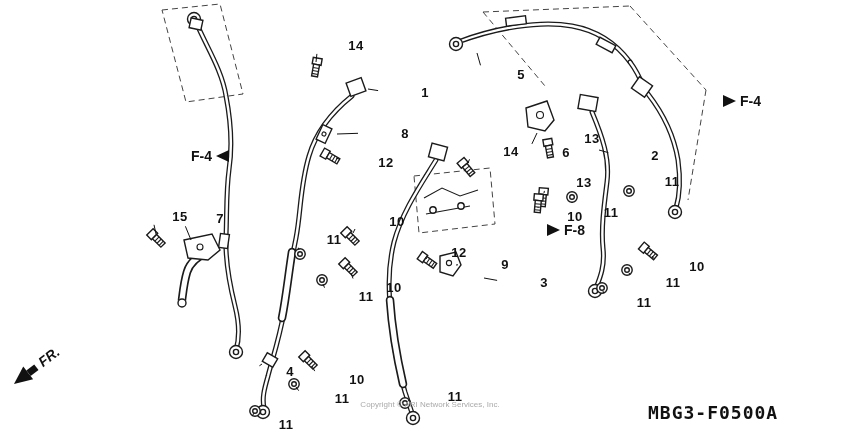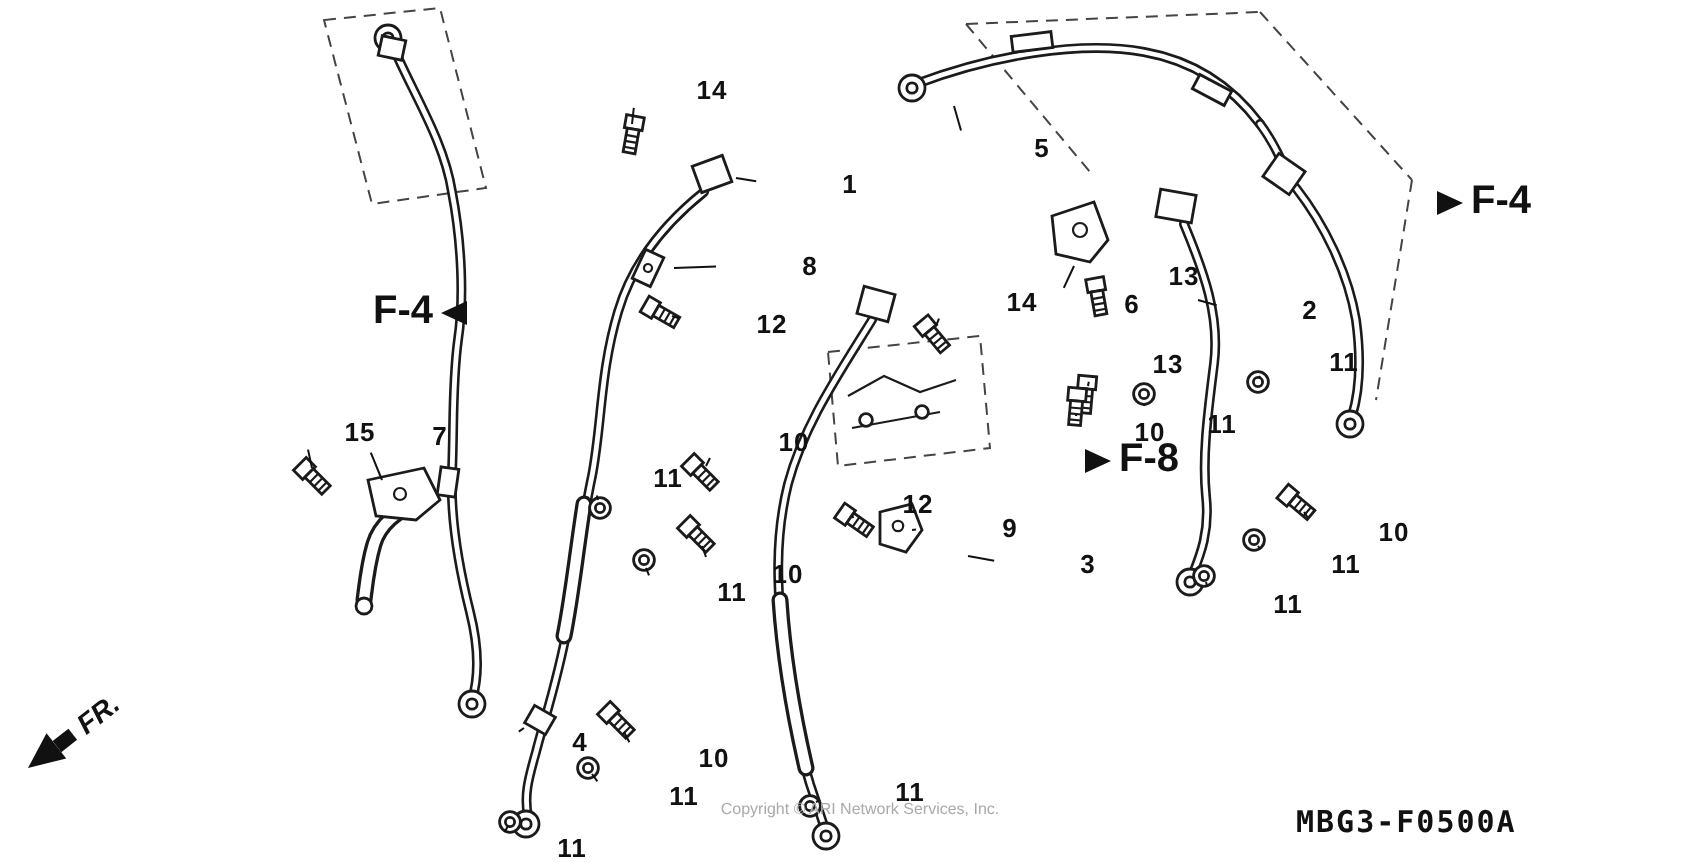--- a/index.html
+++ b/index.html
@@ -9,29 +9,29 @@
   #overlay{position:absolute;left:0;top:0;width:850px;height:431px;margin-left:38px;}
   .hose-o{fill:none;stroke:#1b1b1b;stroke-width:5;stroke-linecap:round;}
   .hose-i{fill:none;stroke:#ffffff;stroke-width:2.4;stroke-linecap:round;}
   .sleeve-o{fill:none;stroke:#1b1b1b;stroke-width:8.5;stroke-linecap:round;}
   .sleeve-i{fill:none;stroke:#ffffff;stroke-width:5.2;stroke-linecap:round;}
   .part{fill:#ffffff;stroke:#1b1b1b;stroke-width:1.4;}
   .thin{fill:none;stroke:#1b1b1b;stroke-width:1.1;}
   .dash{fill:none;stroke:#444444;stroke-width:1;stroke-dasharray:6 4;}
   .leader{stroke:#111111;stroke-width:1;}
   .callout{position:absolute;transform:translate(-50%,-50%);font-size:13px;font-weight:700;color:#111;letter-spacing:.5px;}
-  .ref-label{position:absolute;transform:translate(-50%,-50%);display:flex;align-items:center;gap:4px;font-size:20px;font-weight:700;color:#111;}
+  .ref-label{position:absolute;transform:translate(-50%,-50%);display:flex;align-items:center;gap:4px;font-size:14px;font-weight:700;color:#111;}
   .ref-arrow{width:0;height:0;display:inline-block;}
   .ref-arrow.right{border-top:6px solid transparent;border-bottom:6px solid transparent;border-left:13px solid #111;}
   .ref-arrow.left{border-top:6px solid transparent;border-bottom:6px solid transparent;border-right:13px solid #111;}
   .fr-wrap{position:absolute;left:14px;top:376px;transform:rotate(-38deg);transform-origin:left center;display:flex;align-items:center;}
   .fr-tri{width:0;height:0;border-top:8px solid transparent;border-bottom:8px solid transparent;border-right:18px solid #111;}
   .fr-stem{width:10px;height:7px;background:#111;}
   .fr-text{font-size:14px;font-weight:700;font-style:italic;margin-left:5px;color:#111;}
-  .part-code{position:absolute;left:648px;top:402px;font-family:"DejaVu Sans Mono",monospace;font-size:15px;font-weight:700;letter-spacing:1px;color:#111;}
+  .part-code{position:absolute;left:648px;top:402px;font-family:"DejaVu Sans Mono",monospace;font-size:18px;font-weight:700;letter-spacing:1px;color:#111;}
   .watermark{position:absolute;left:290px;top:400px;width:280px;text-align:center;font-size:8px;color:#aaa;}
 </style>
 </head>
 <body>
 
 <div id="stage">
 
   <svg id="art" width="850" height="431" viewBox="0 0 850 431">
     <defs>
       <path id="pA" d="M 196,22 C 206,46 222,70 226,96 C 231,122 232,150 229,170 C 226,192 227,214 226,236 C 225,260 230,286 235,306 C 240,326 239,340 236,350"></path>

